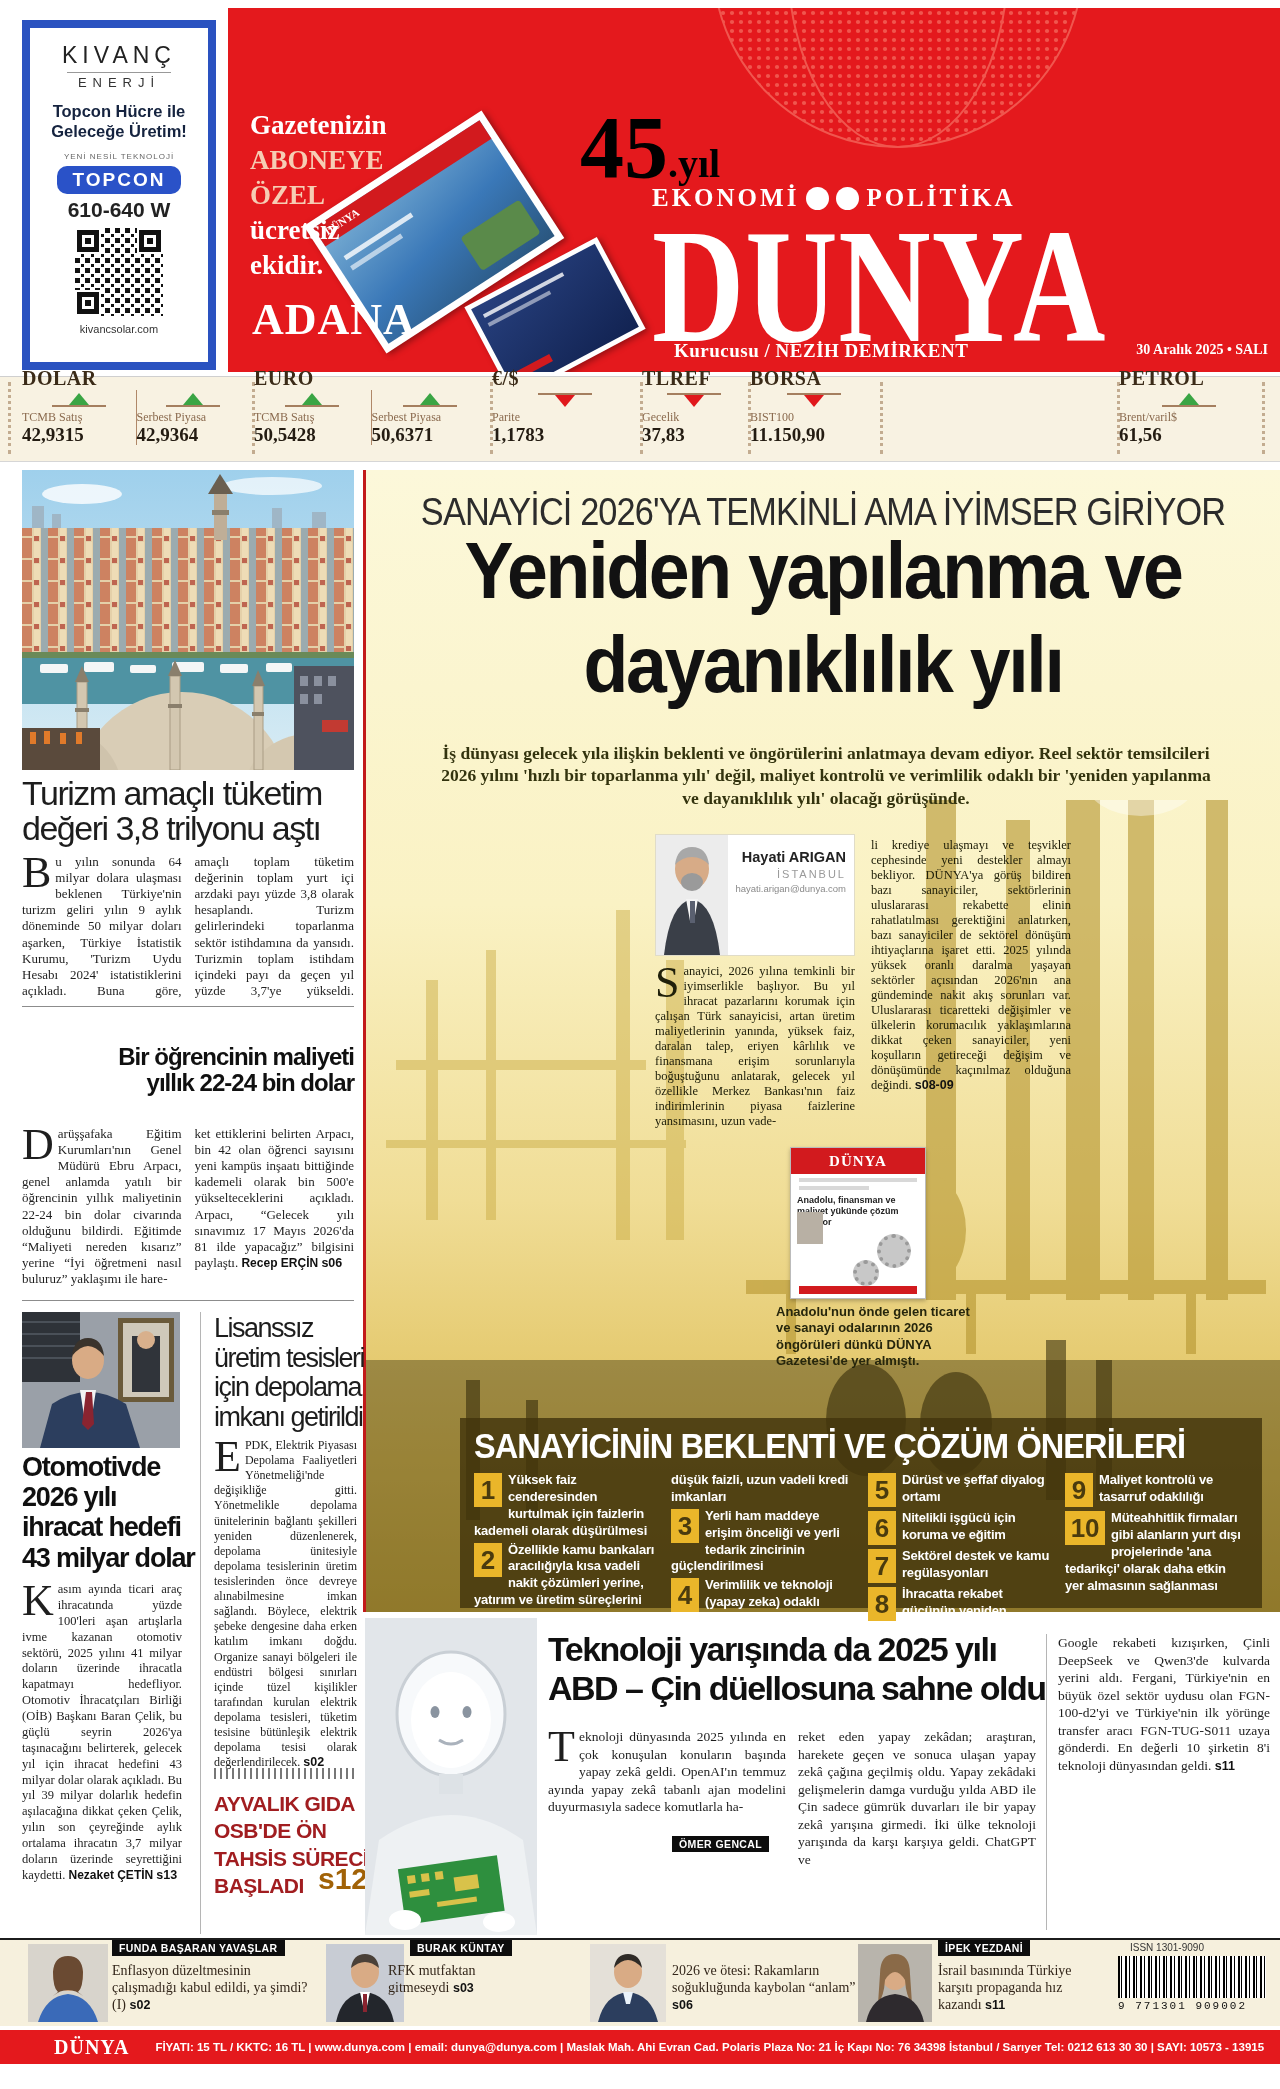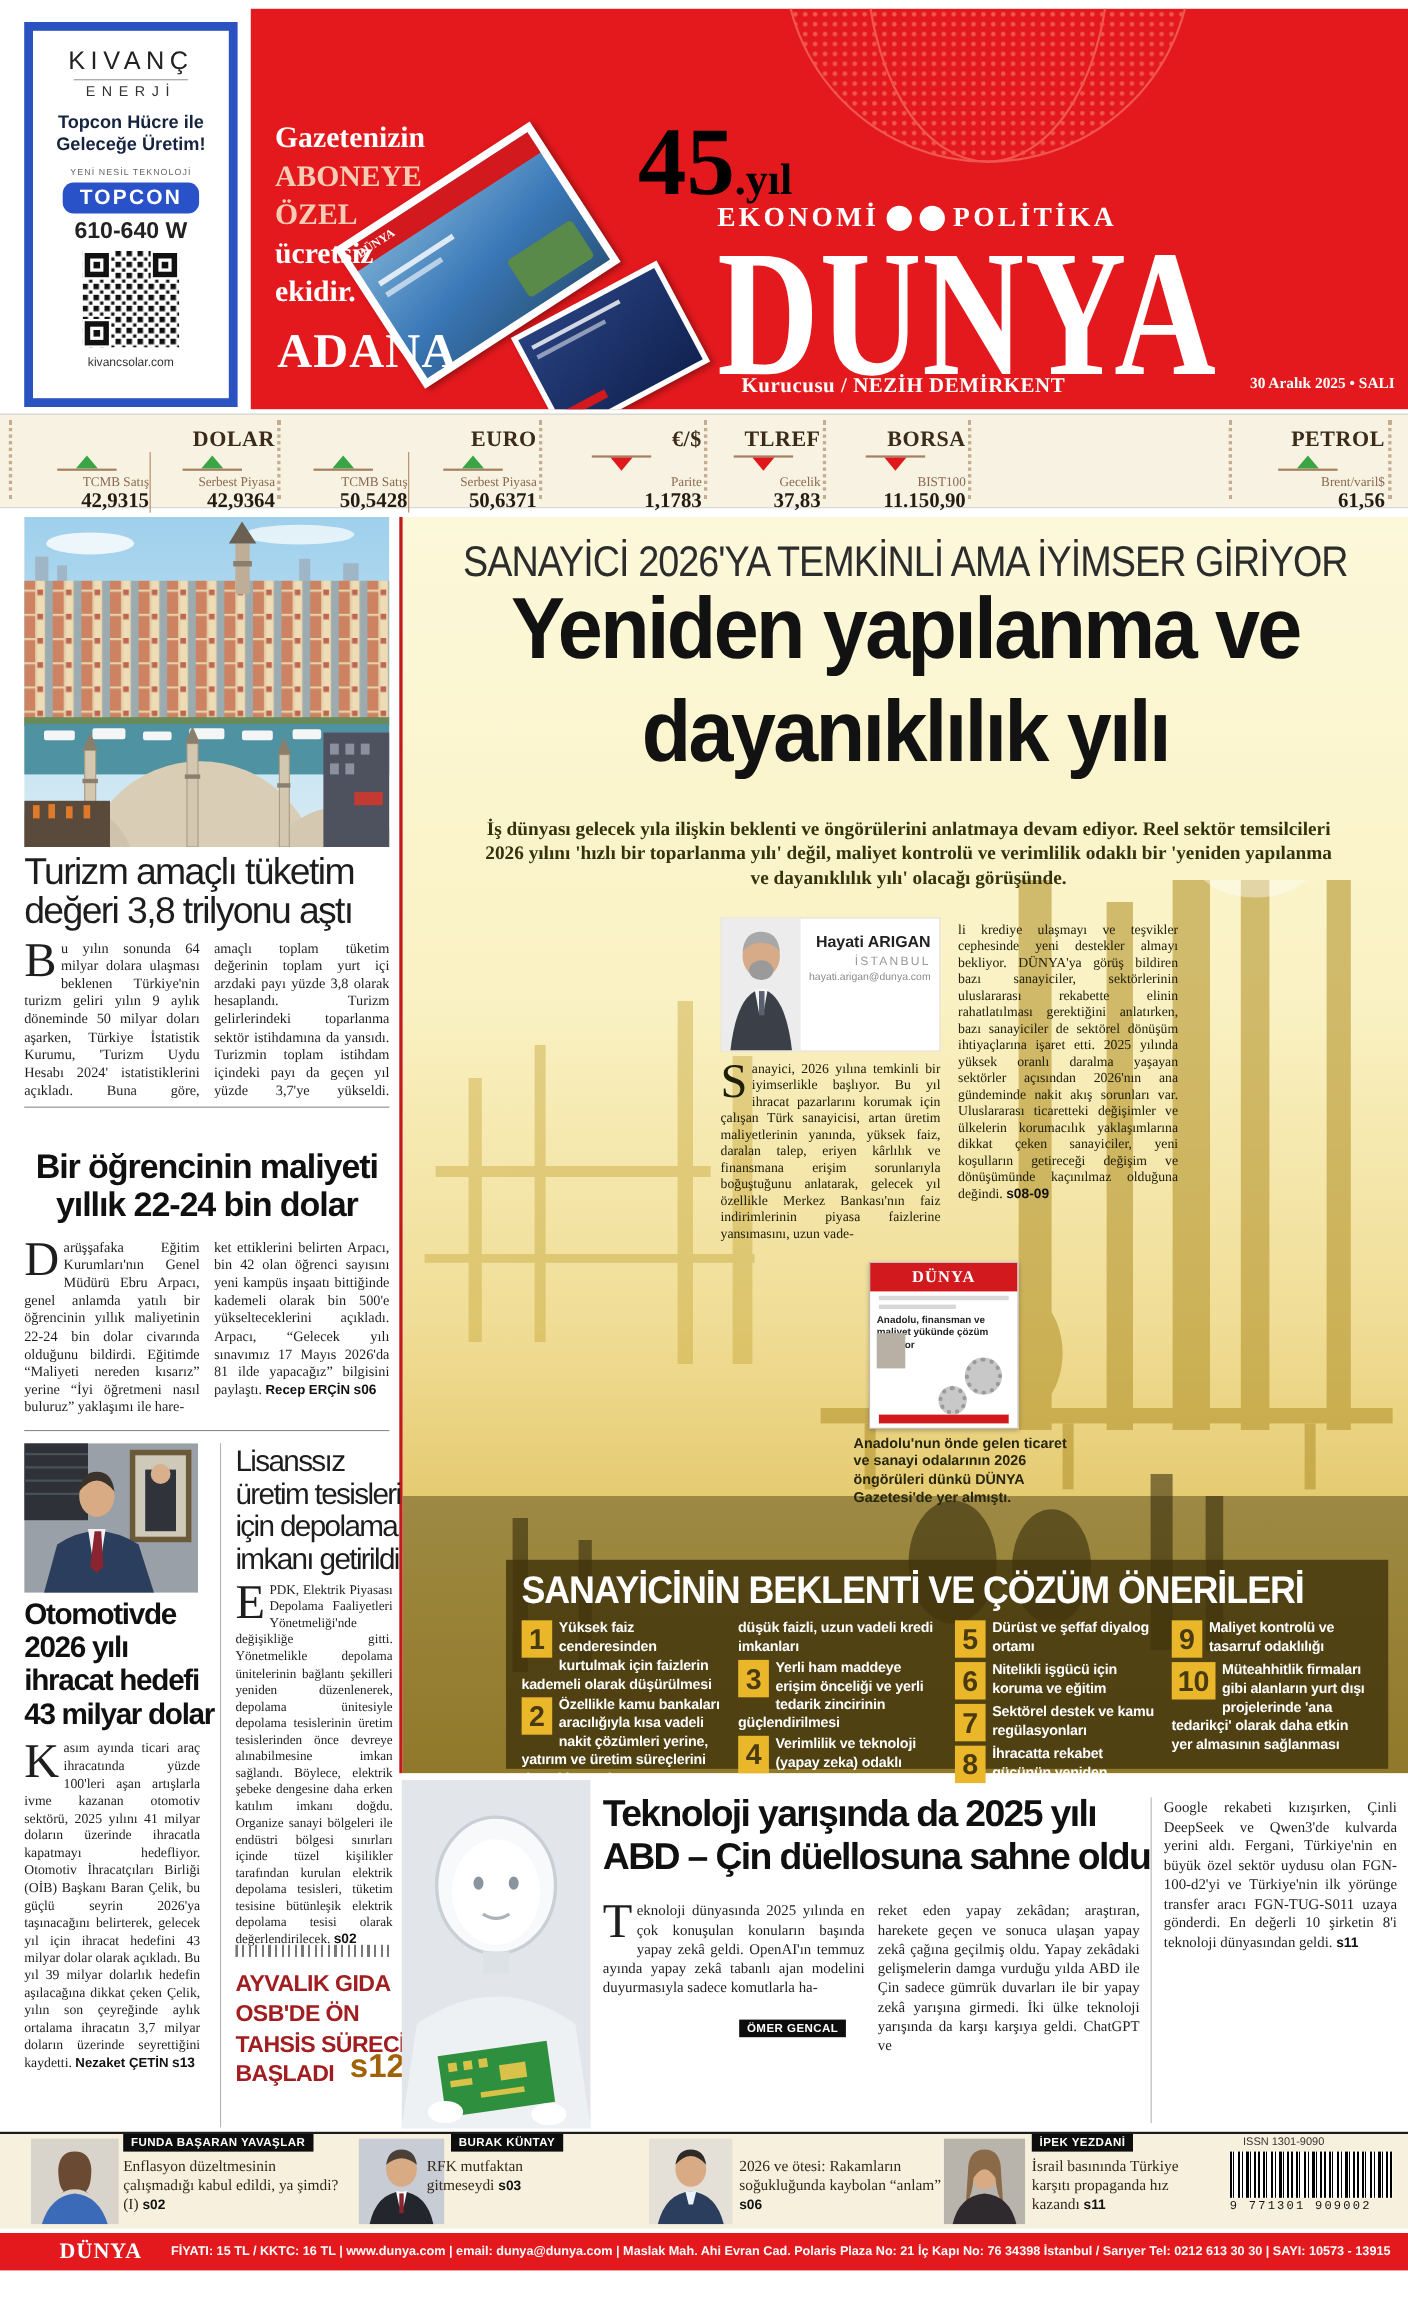--- a/index.html
+++ b/index.html
@@ -40,21 +40,21 @@
   .tiltcard{left:100px;top:148px;width:212px;height:152px;background:#fff;padding:7px;
             transform:rotate(-33deg);box-shadow:2px 3px 6px rgba(0,0,0,.35)}
   .tiltin{width:100%;height:100%;background:linear-gradient(165deg,#7fb3d6 0%,#3a78b8 55%,#2a567e 100%);position:relative}
   .tiltin .bar{position:absolute;left:0;top:0;width:100%;height:22px;background:#d21a1e}
   .tiltcard2{left:252px;top:258px;width:150px;height:104px;background:#fff;padding:5px;
              transform:rotate(-28deg);box-shadow:2px 3px 6px rgba(0,0,0,.35)}
   .tiltin2{width:100%;height:100%;background:linear-gradient(160deg,#27407e,#122352);position:relative}
 
   
   #mktbar{left:0;top:376px;width:1280px;height:86px;background:#f8f2e2;border-top:1px solid #cfcfcf;border-bottom:1px solid #d6d6d6}
-  .mkt{position:absolute;top:388px;height:76px;text-align:right}
+  .mkt{position:absolute;top:367px;height:76px;text-align:left}
   .mkt-sep{position:absolute;top:382px;height:72px;border-left:3px dotted #c3ac90}
   .mkt-title{font-weight:700;font-size:20px;color:#3b2b18;letter-spacing:.5px}
   .arrw{height:19px;display:flex;flex-direction:column;align-items:center;justify-content:center}
   .arrw .bar{width:54px;height:2px;background:#a57f5f}
   .arrw .tri{width:0;height:0;border-left:10px solid transparent;border-right:10px solid transparent}
   .arrw[data-dir="up"] .tri{border-bottom:12px solid #3aa544;order:0}
   .arrw[data-dir="up"] .bar{order:1}
   .arrw[data-dir="down"] .tri{border-top:12px solid #e0181c;order:1}
   .arrw[data-dir="down"] .bar{order:0}
   .mkt-label{font-size:12px;color:#8a6a4e;margin-top:1px}
@@ -403,21 +403,21 @@
   <div class="abs h-light" style="left:22px;top:776px;width:340px;font-size:34px;line-height:1.03">
     <div class="nowrap">Turizm amaçlı tüketim</div>
     <div class="nowrap">değeri 3,8 trilyonu aştı</div>
   </div>
   <div class="abs cols body" style="left:22px;top:854px;width:332px;height:146px">
     <div class="dc just">Bu yılın sonunda 64 milyar dolara ulaşması beklenen Türkiye'nin turizm geliri yılın 9 aylık döneminde 50 milyar doları aşarken, Türkiye İstatistik Kurumu, 'Turizm Uydu Hesabı 2024' istatistiklerini açıkladı. Buna göre, Türkiye'de turizm amaçlı toplam tüketim değeri 2024'te 3 trilyon 822,4 milyar TL olarak belirlendi. Turizm</div>
     <div class="just"><span>amaçlı toplam tüketim değerinin toplam yurt içi arzdaki payı yüzde 3,8 olarak hesaplandı. Turizm gelirlerindeki toparlanma sektör istihdamına da yansıdı. Turizmin toplam istihdam içindeki payı da geçen yıl yüzde 3,7'ye yükseldi. Doğrudan turizm amaçlı istihdam edilen kişi sayısı geçen yıl 1 milyon 194 bine ulaştı.</span> </div>
   </div>
   <div class="rule-h" style="left:22px;top:1006px;width:332px"></div>
 
-  <div class="abs h-heavy" style="left:22px;top:1044px;width:332px;font-size:31px;line-height:1.1;text-align:center">
+  <div class="abs h-heavy" style="left:22px;top:1044px;width:332px;font-size:24px;line-height:1.1;text-align:right">
     <div class="nowrap">Bir öğrencinin maliyeti</div>
     <div class="nowrap">yıllık 22-24 bin dolar</div>
   </div>
   <div class="abs cols body" style="left:22px;top:1126px;width:332px;height:166px">
     <div class="dc just">Darüşşafaka Eğitim Kurumları'nın Genel Müdürü Ebru Arpacı, genel anlamda yatılı bir öğrencinin yıllık maliyetinin 22-24 bin dolar civarında olduğunu bildirdi. Eğitimde “Maliyeti nereden kısarız” yerine “İyi öğretmeni nasıl buluruz” yaklaşımı ile hare-</div>
     <div class="just"><span>ket ettiklerini belirten Arpacı, bin 42 olan öğrenci sayısını yeni kampüs inşaatı bittiğinde kademeli olarak bin 500'e yükselteceklerini açıkladı. Arpacı, “Gelecek yılı sınavımız 17 Mayıs 2026'da 81 ilde yapacağız” bilgisini paylaştı.</span> <span class="credit">Recep ERÇİN</span> <span class="pgref">s06</span></div>
   </div>
   <div class="rule-h" style="left:22px;top:1300px;width:332px"></div>
 
   <div id="lead" class="abs">

